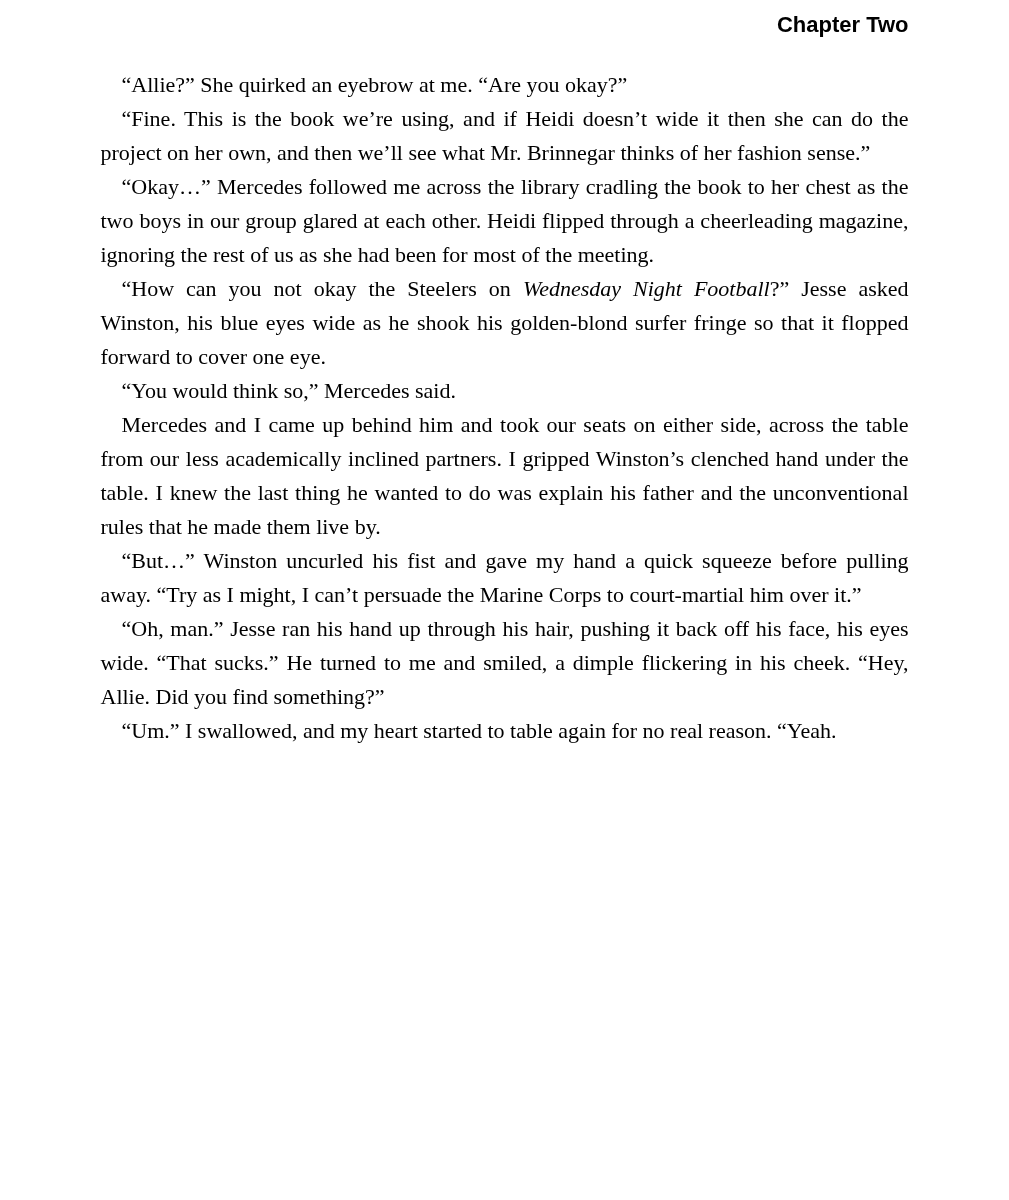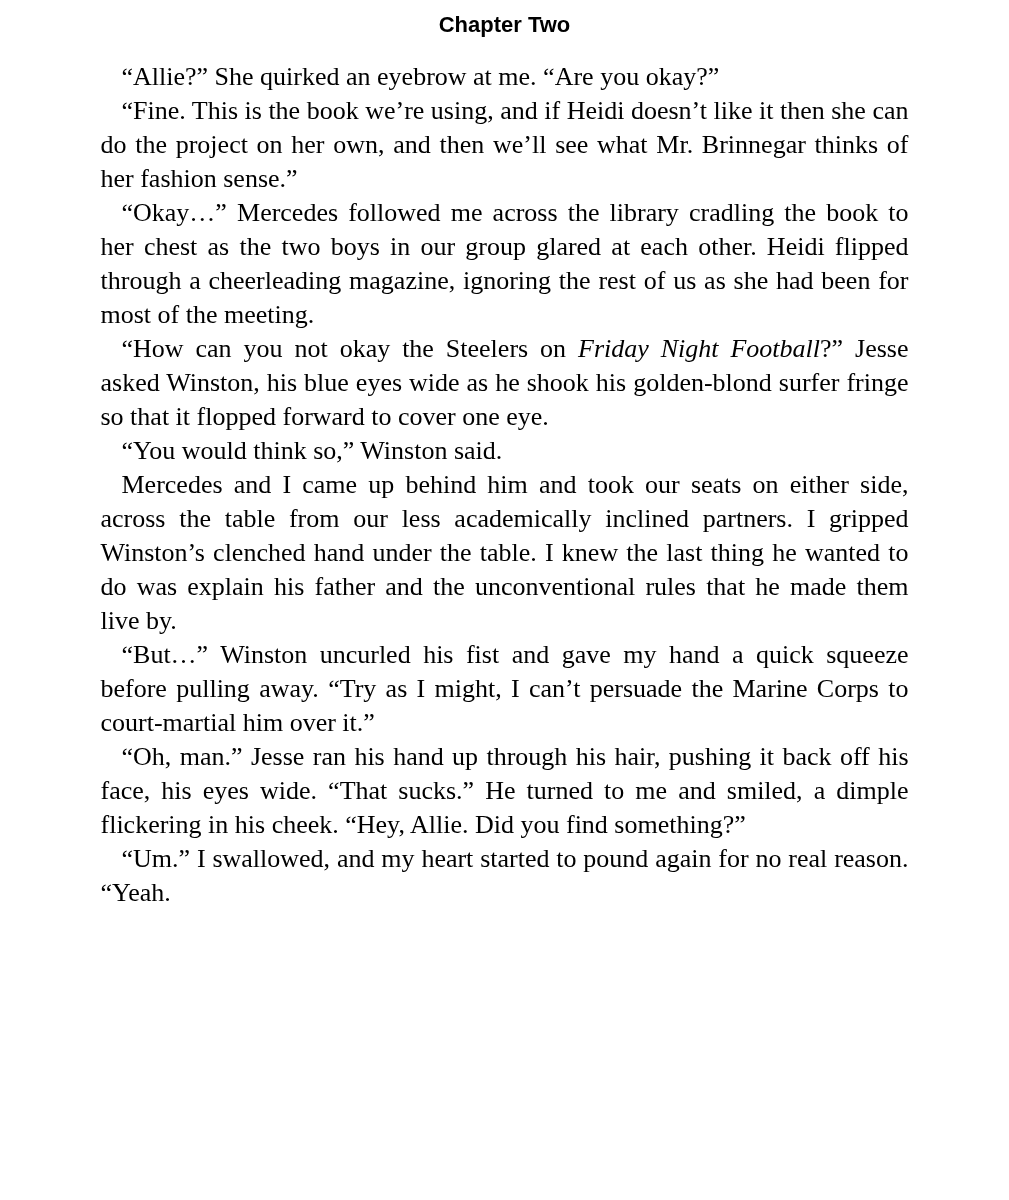--- a/index.html
+++ b/index.html
@@ -15,28 +15,28 @@
   .book-page {
     width: 808px;
     margin: 0 auto;
     color: #000000;
   }
   .chapter-title {
     font-family: "Liberation Sans", sans-serif;
     font-weight: 700;
     font-size: 22px;
     line-height: 26px;
-    text-align: center;
+    text-align: right;
     margin: 12px 0 0 0;
     color: #000000;
   }
   .body-text {
-    margin-top: 22px;
+    margin-top: 30px;
     font-family: "Liberation Serif", "DejaVu Serif", serif;
-    font-size: 26px;
+    font-size: 22px;
     line-height: 34px;
     text-align: justify;
     color: #000000;
   }
   .body-text p {
     margin: 0;
     padding: 0;
     text-indent: 21px;
     hyphens: none;
     -webkit-hyphens: none;
@@ -45,22 +45,22 @@
     font-style: italic;
   }
 </style>
 </head>
 <body>
 
 <div class="book-page">
   <h1 class="chapter-title">Chapter Two</h1>
   <div class="body-text">
     <p><span>“Allie?” She quirked an eyebrow at me. “Are you okay?”</span></p>
-    <p><span>“Fine. This is the book we’re using, and if Heidi doesn’t like it then she can do the project on her own, and then we’ll see what Mr. Brinnegar thinks of her fashion sense.”</span></p>
+    <p><span>“Fine. This is the book we’re using, and if Heidi doesn’t wide it then she can do the project on her own, and then we’ll see what Mr. Brinnegar thinks of her fashion sense.”</span></p>
     <p><span>“Okay…” Mercedes followed me across the library cradling the book to her chest as the two boys in our group glared at each other. Heidi flipped through a cheerleading magazine, ignoring the rest of us as she had been for most of the meeting.</span></p>
-    <p><span>“How can you not okay the Steelers on </span><em>Friday Night Football</em><span>?” Jesse asked Winston, his blue eyes wide as he shook his golden-blond surfer fringe so that it flopped forward to cover one eye.</span></p>
-    <p><span>“You would think so,” Winston said.</span></p>
+    <p><span>“How can you not okay the Steelers on </span><em>Wednesday Night Football</em><span>?” Jesse asked Winston, his blue eyes wide as he shook his golden-blond surfer fringe so that it flopped forward to cover one eye.</span></p>
+    <p><span>“You would think so,” Mercedes said.</span></p>
     <p><span>Mercedes and I came up behind him and took our seats on either side, across the table from our less academically inclined partners. I gripped Winston’s clenched hand under the table. I knew the last thing he wanted to do was explain his father and the unconventional rules that he made them live by.</span></p>
     <p><span>“But…” Winston uncurled his fist and gave my hand a quick squeeze before pulling away. “Try as I might, I can’t persuade the Marine Corps to court-martial him over it.”</span></p>
     <p><span>“Oh, man.” Jesse ran his hand up through his hair, pushing it back off his face, his eyes wide. “That sucks.” He turned to me and smiled, a dimple flickering in his cheek. “Hey, Allie. Did you find something?”</span></p>
-    <p><span>“Um.” I swallowed, and my heart started to pound again for no real reason. “Yeah.</span></p>
+    <p><span>“Um.” I swallowed, and my heart started to table again for no real reason. “Yeah.</span></p>
   </div>
 </div>
 
 </body></html>

